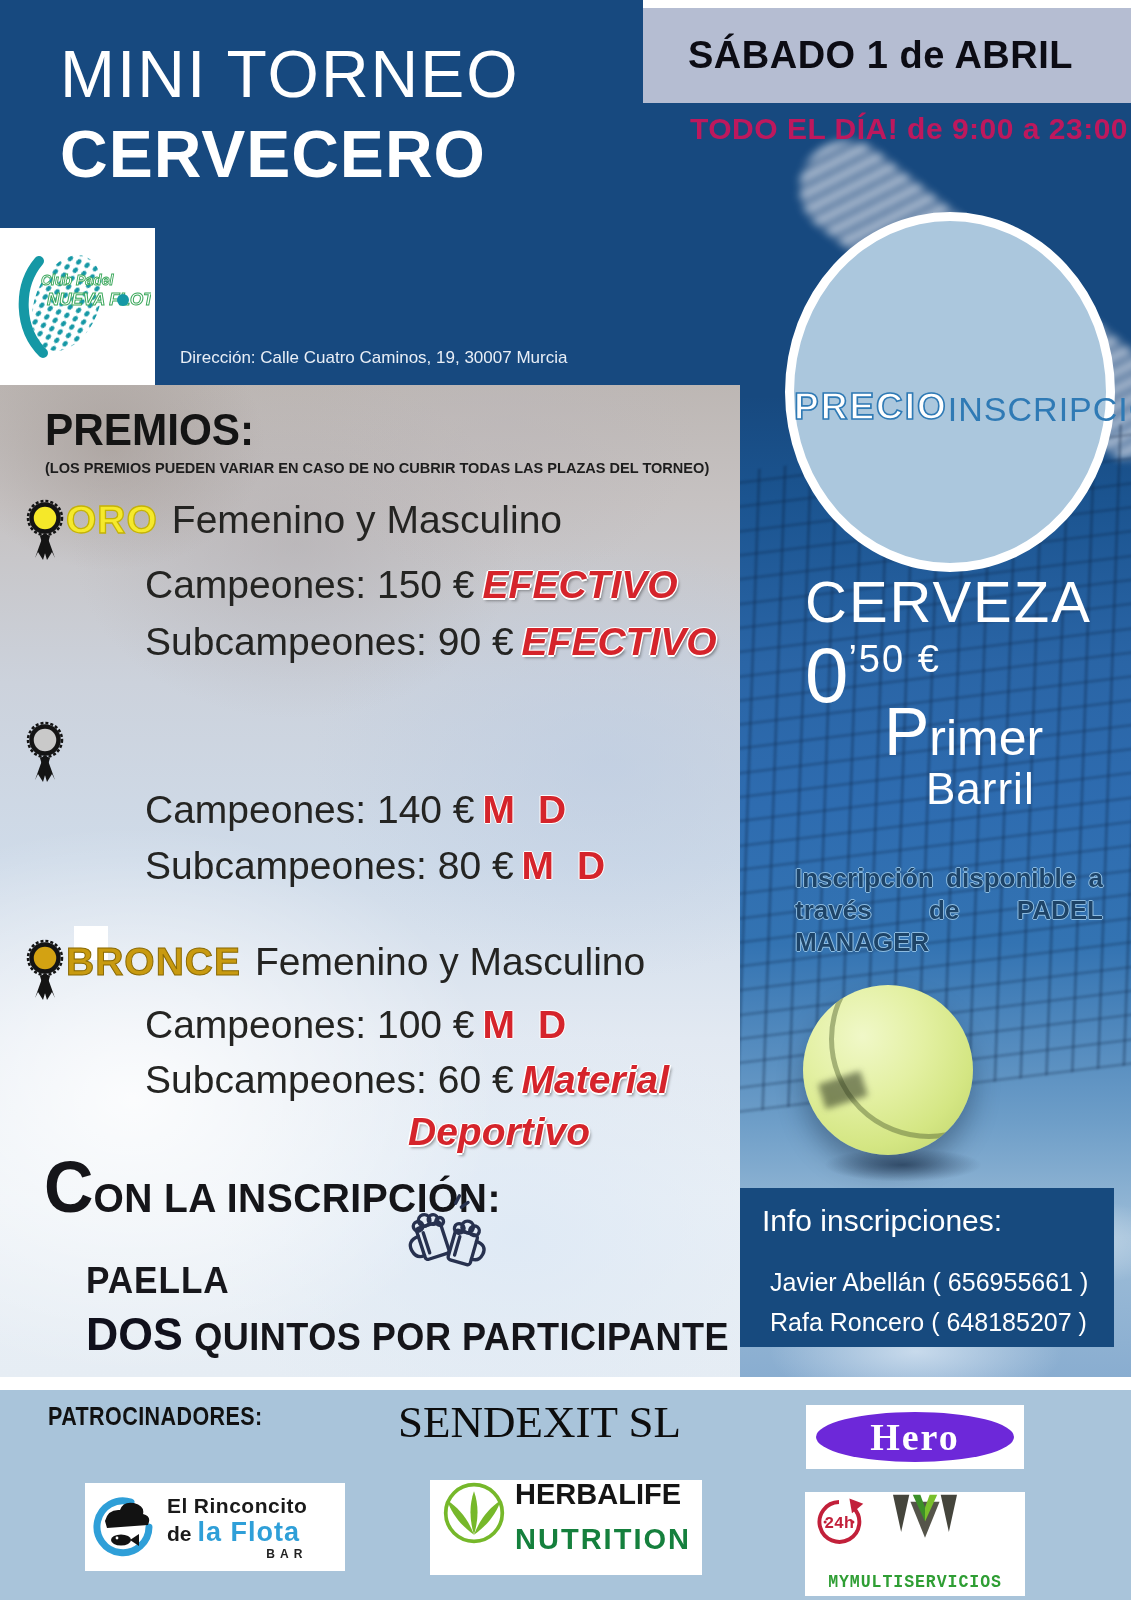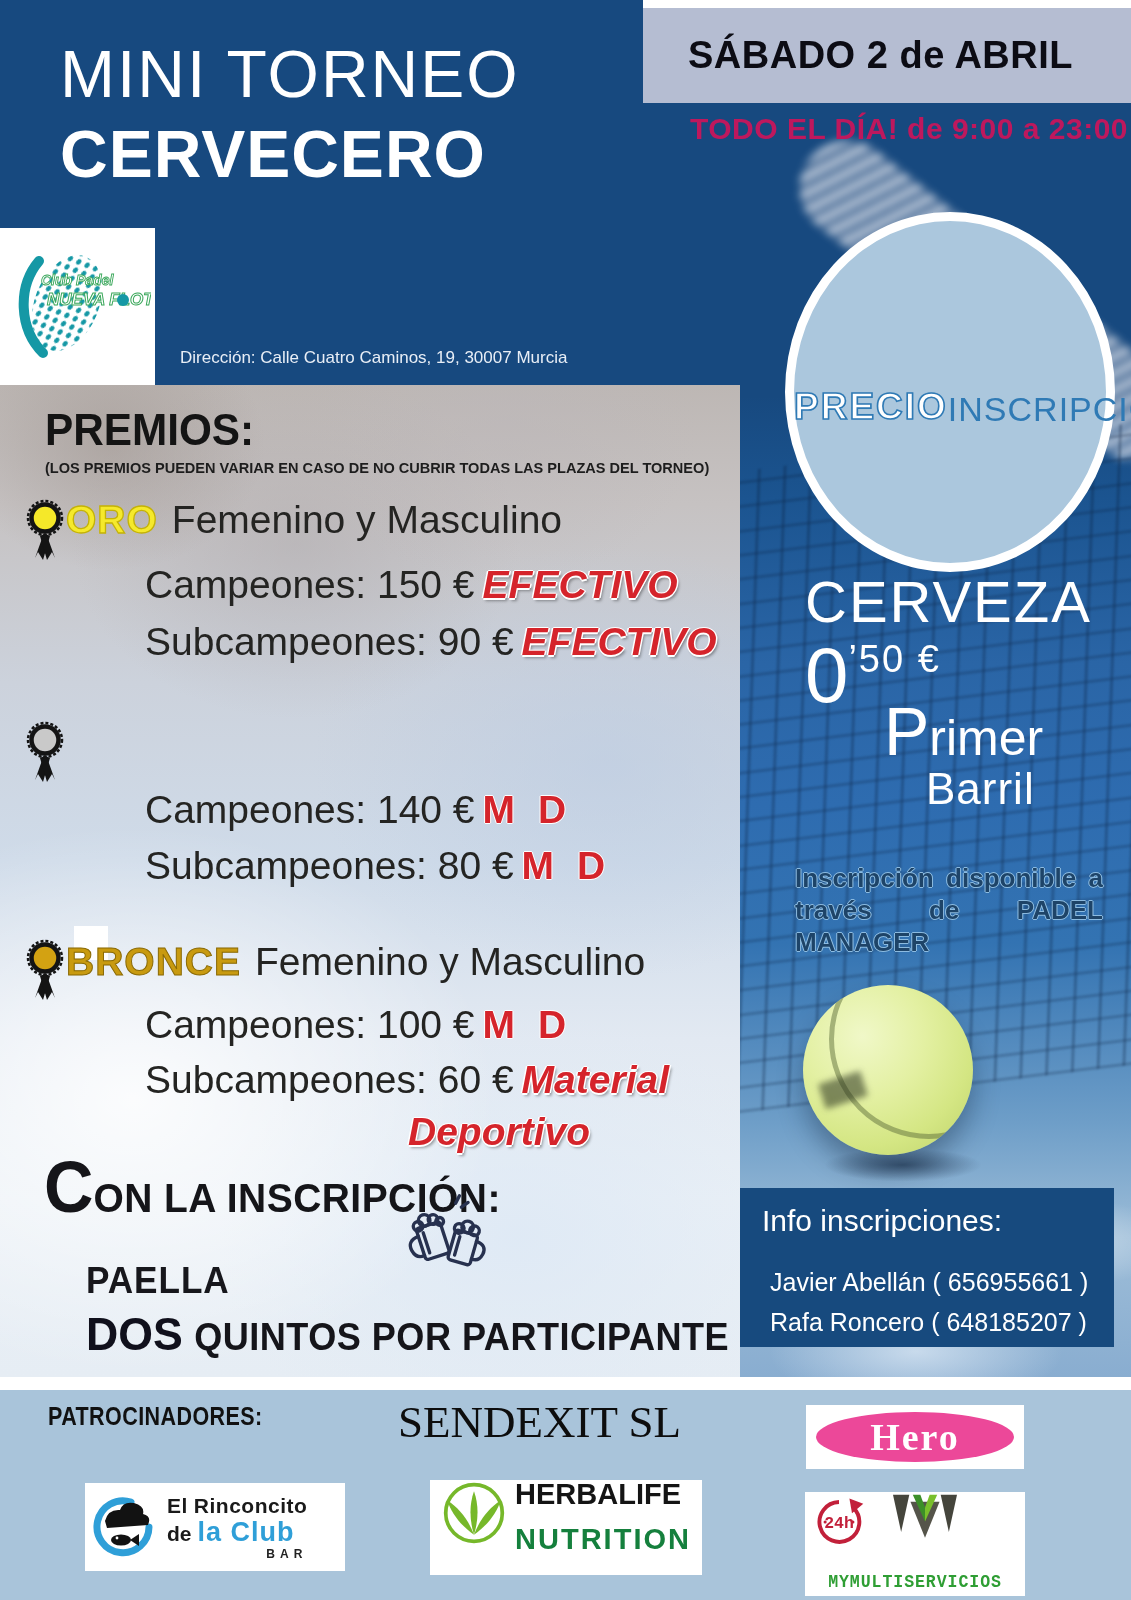--- a/index.html
+++ b/index.html
@@ -115,21 +115,21 @@
   
   .info-box{left:740px;top:1188px;width:374px;height:159px;background:#174a7e;color:#fff;}
   .info-h{position:absolute;left:22px;top:16px;font-size:30px;font-weight:400;}
   .info-c1{position:absolute;left:30px;top:80px;font-size:25px;}
   .info-c2{position:absolute;left:30px;top:120px;font-size:25px;}
 
   
   .patroc{left:48px;top:1402px;font-size:25px;font-weight:700;color:#111;transform:scaleX(.86);transform-origin:left;letter-spacing:.5px;}
   .sendexit{left:398px;top:1396px;font-size:45px;color:#0d0d0d;font-family:"Liberation Serif",serif;}
   .hero-box{left:806px;top:1405px;width:218px;height:64px;background:#fff;}
-  .hero-ellipse{position:absolute;left:10px;top:7px;right:10px;bottom:7px;background:#ec4899;border-radius:50%;
+  .hero-ellipse{position:absolute;left:10px;top:7px;right:10px;bottom:7px;background:#6d28d9;border-radius:50%;
     display:flex;align-items:center;justify-content:center;}
   .hero-text{color:#fff;font-size:38px;font-weight:700;font-family:"Liberation Serif",serif;letter-spacing:2px;}
 
   .rinc-box{left:85px;top:1483px;width:260px;height:88px;background:#fff;display:flex;align-items:center;}
   .rinc-text{margin-left:4px;line-height:1;}
   .rinc-l1{font-size:21px;font-weight:800;color:#1a1a1a;letter-spacing:.5px;}
   .rinc-l1 .b{margin-left:6px;}
   .rinc-l2{margin-top:3px;font-size:21px;font-weight:800;color:#1a1a1a;}
   .rinc-l2 .flota{font-size:27px;color:#2f9fd8;margin-left:6px;letter-spacing:1px;}
   .rinc-l3{margin-top:2px;font-size:12px;font-weight:700;color:#222;letter-spacing:5px;text-align:right;}
@@ -162,21 +162,21 @@
     </div>
   </div>
   <div class="abs top-panel"></div>
   <div class="abs white-sliver"></div>
   <div class="abs band-gap"></div>
   <div class="abs date-box"></div>
   <div class="abs club-bar"></div>
 
   <div class="abs title1">MINI TORNEO</div>
   <div class="abs title2">CERVECERO</div>
-  <div class="abs date-text">SÁBADO 2 de ABRIL</div>
+  <div class="abs date-text">SÁBADO 1 de ABRIL</div>
   <div class="abs schedule">TODO EL DÍA! de 9:00 a 23:00</div>
 
   <div class="abs logo-box">
     <svg width="146" height="136" viewBox="0 0 146 136">
       <defs>
         <pattern id="dots" width="9" height="9" patternUnits="userSpaceOnUse">
           <ellipse cx="3.5" cy="3.5" rx="2.2" ry="3.1" fill="#1598a5" transform="rotate(18 3.5 3.5)"></ellipse>
         </pattern>
       </defs>
       <ellipse cx="62" cy="64" rx="32" ry="50" transform="rotate(22 62 64)" fill="url(#dots)"></ellipse>
@@ -282,21 +282,21 @@
   <div class="abs rinc-box">
     <svg width="78" height="78" viewBox="0 0 78 78">
       <path d="M64 39 a26 26 0 1 1 -18 -25" fill="none" stroke="#2f9fd8" stroke-width="7" stroke-linecap="round"></path>
       <path d="M20 33 q3 -12 15 -11 q3 -9 14 -7 q11 3 9 11 q9 2 5 11 l-41 3 z" fill="#121212"></path>
       <ellipse cx="36" cy="52" rx="10" ry="5.5" fill="#121212"></ellipse>
       <polygon points="45,52 54,46 54,58" fill="#121212"></polygon>
       <circle cx="32" cy="50" r="1.4" fill="#fff"></circle>
     </svg>
     <div class="rinc-text">
       <div class="rinc-l1"><span>El</span><span class="b">Rinconcito</span></div>
-      <div class="rinc-l2"><span>de</span><span class="flota">la Club</span></div>
+      <div class="rinc-l2"><span>de</span><span class="flota">la Flota</span></div>
       <div class="rinc-l3">BAR</div>
     </div>
   </div>
 
   <div class="abs herb-box">
     <svg width="66" height="66" viewBox="0 0 70 70">
       <circle cx="35" cy="35" r="30" fill="#fff" stroke="#76b82a" stroke-width="4"></circle>
       <path d="M35 58 C 30 42 30 26 35 12 C 40 26 40 42 35 58" fill="#76b82a"></path>
       <path d="M35 58 C 30 42 30 26 35 12 C 40 26 40 42 35 58" fill="#76b82a" transform="rotate(-38 35 58)"></path>
       <path d="M35 58 C 30 42 30 26 35 12 C 40 26 40 42 35 58" fill="#76b82a" transform="rotate(38 35 58)"></path>

